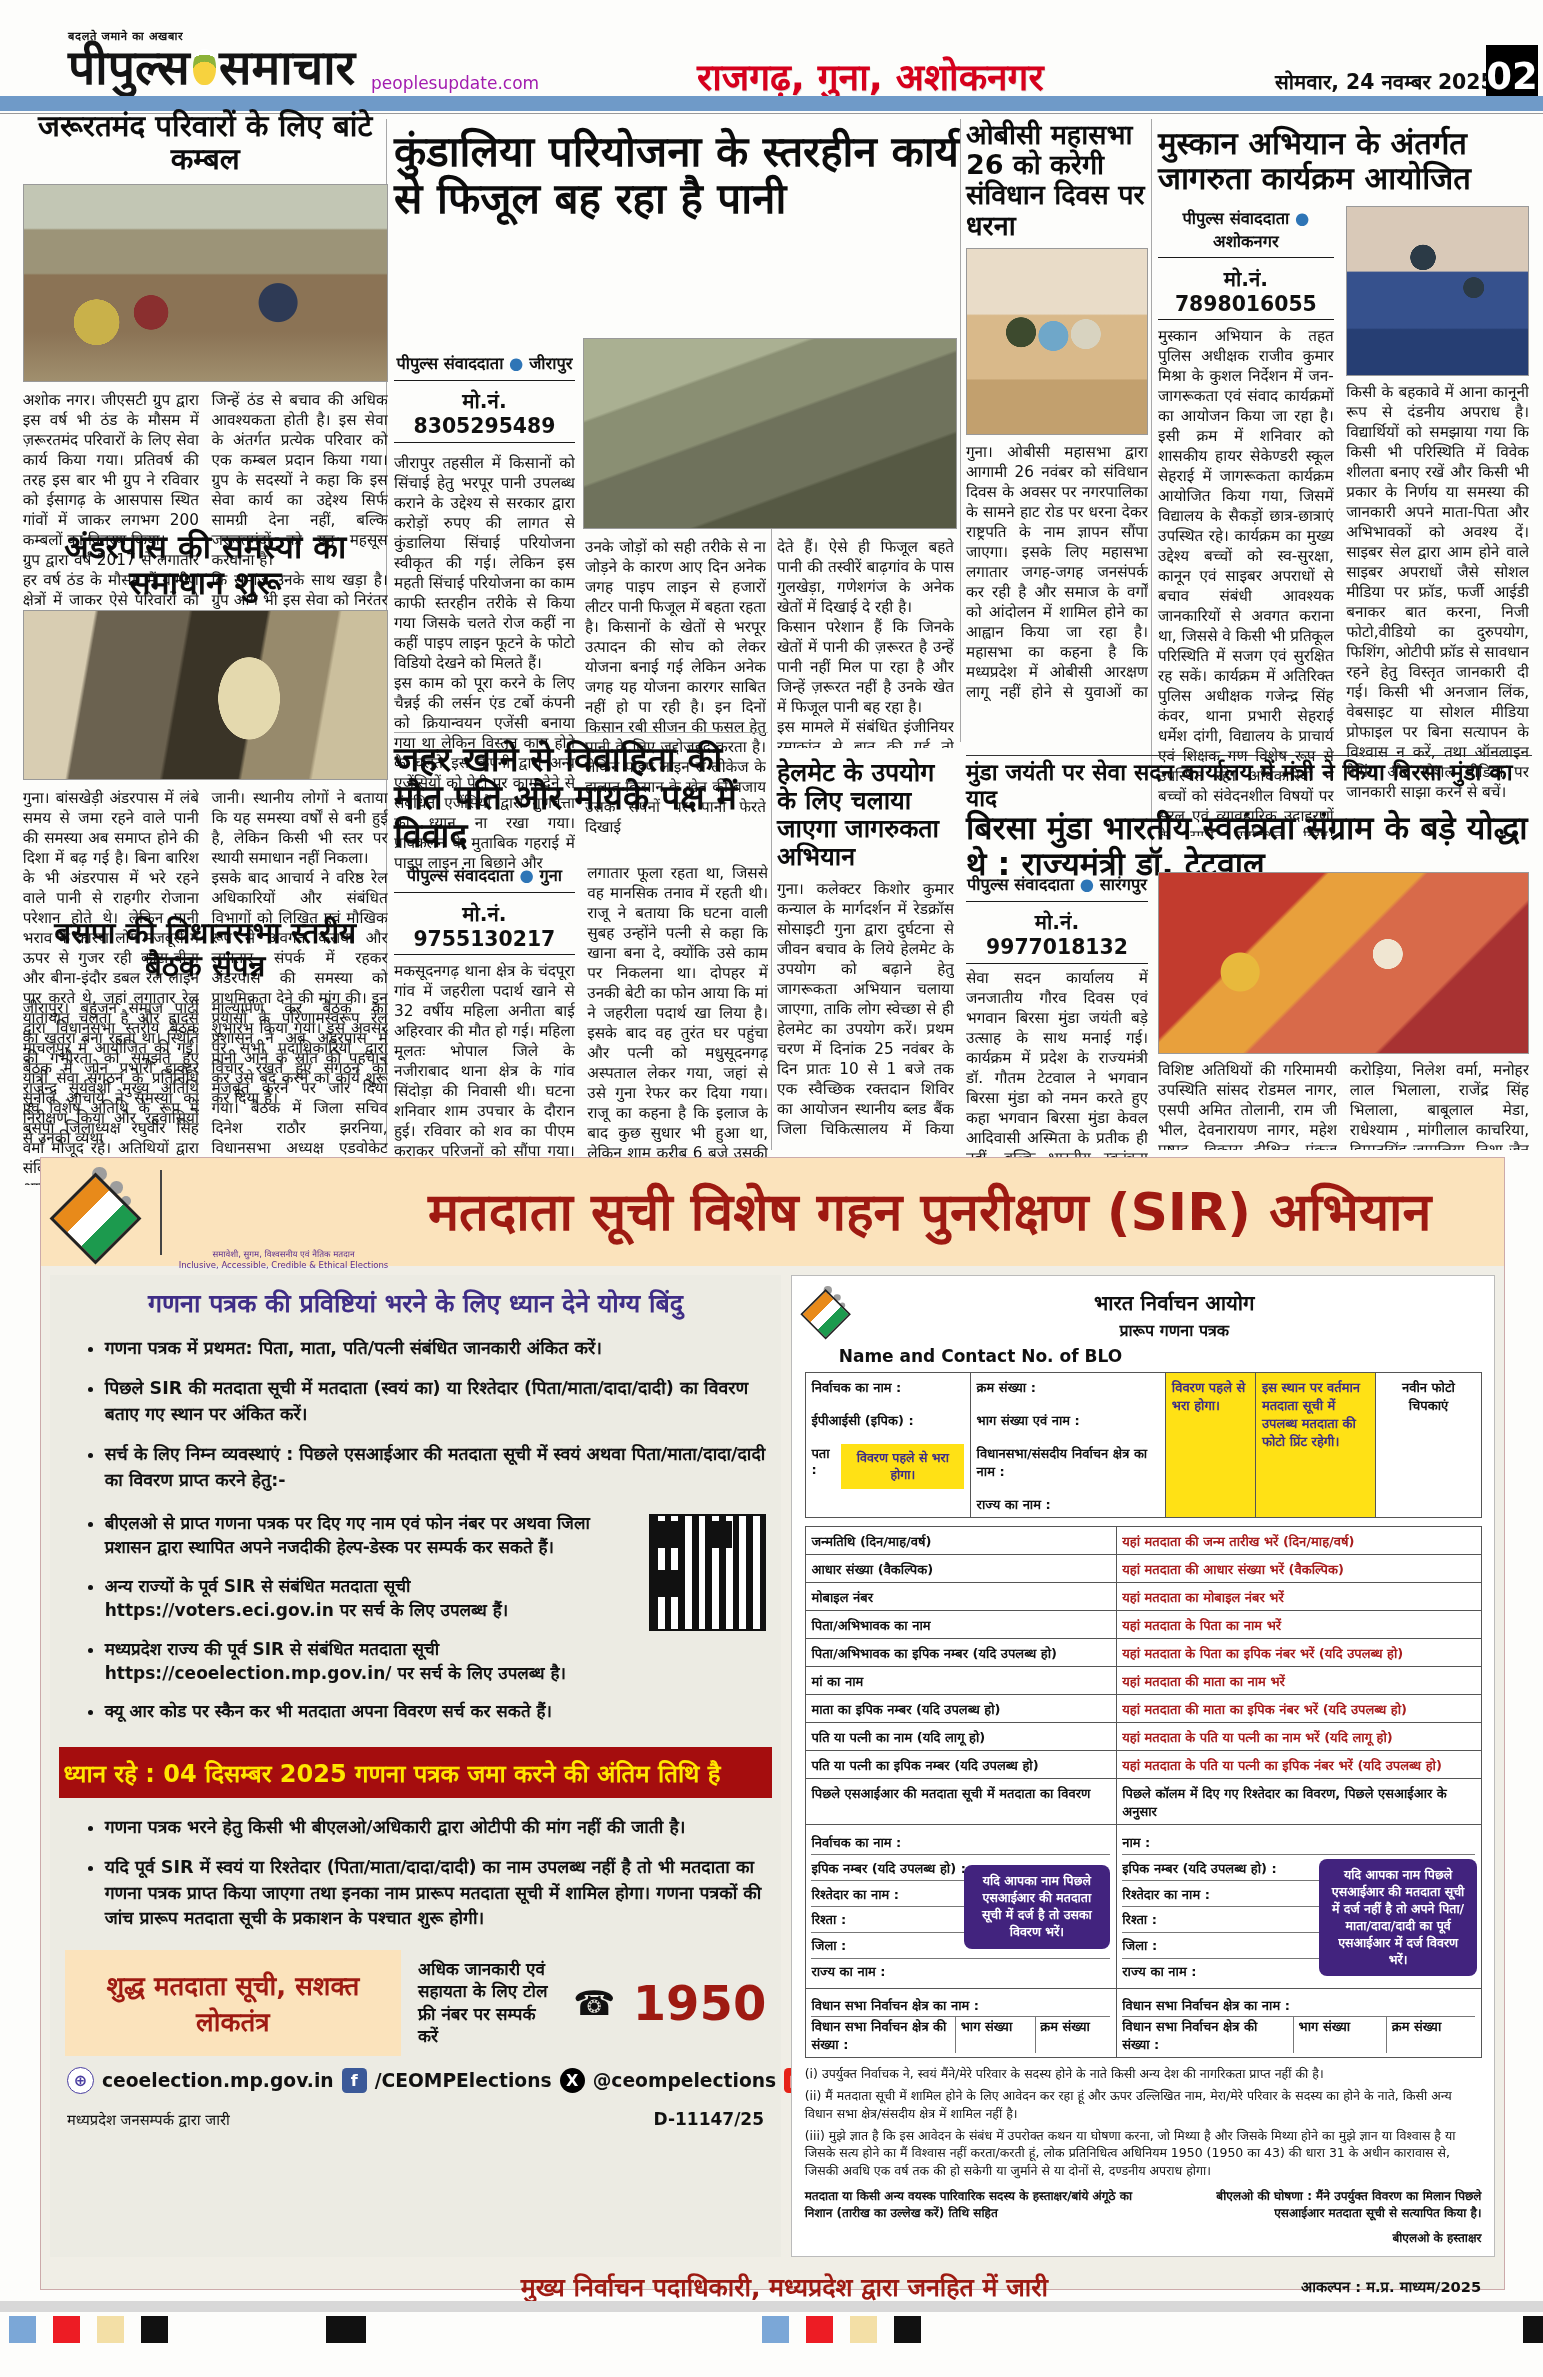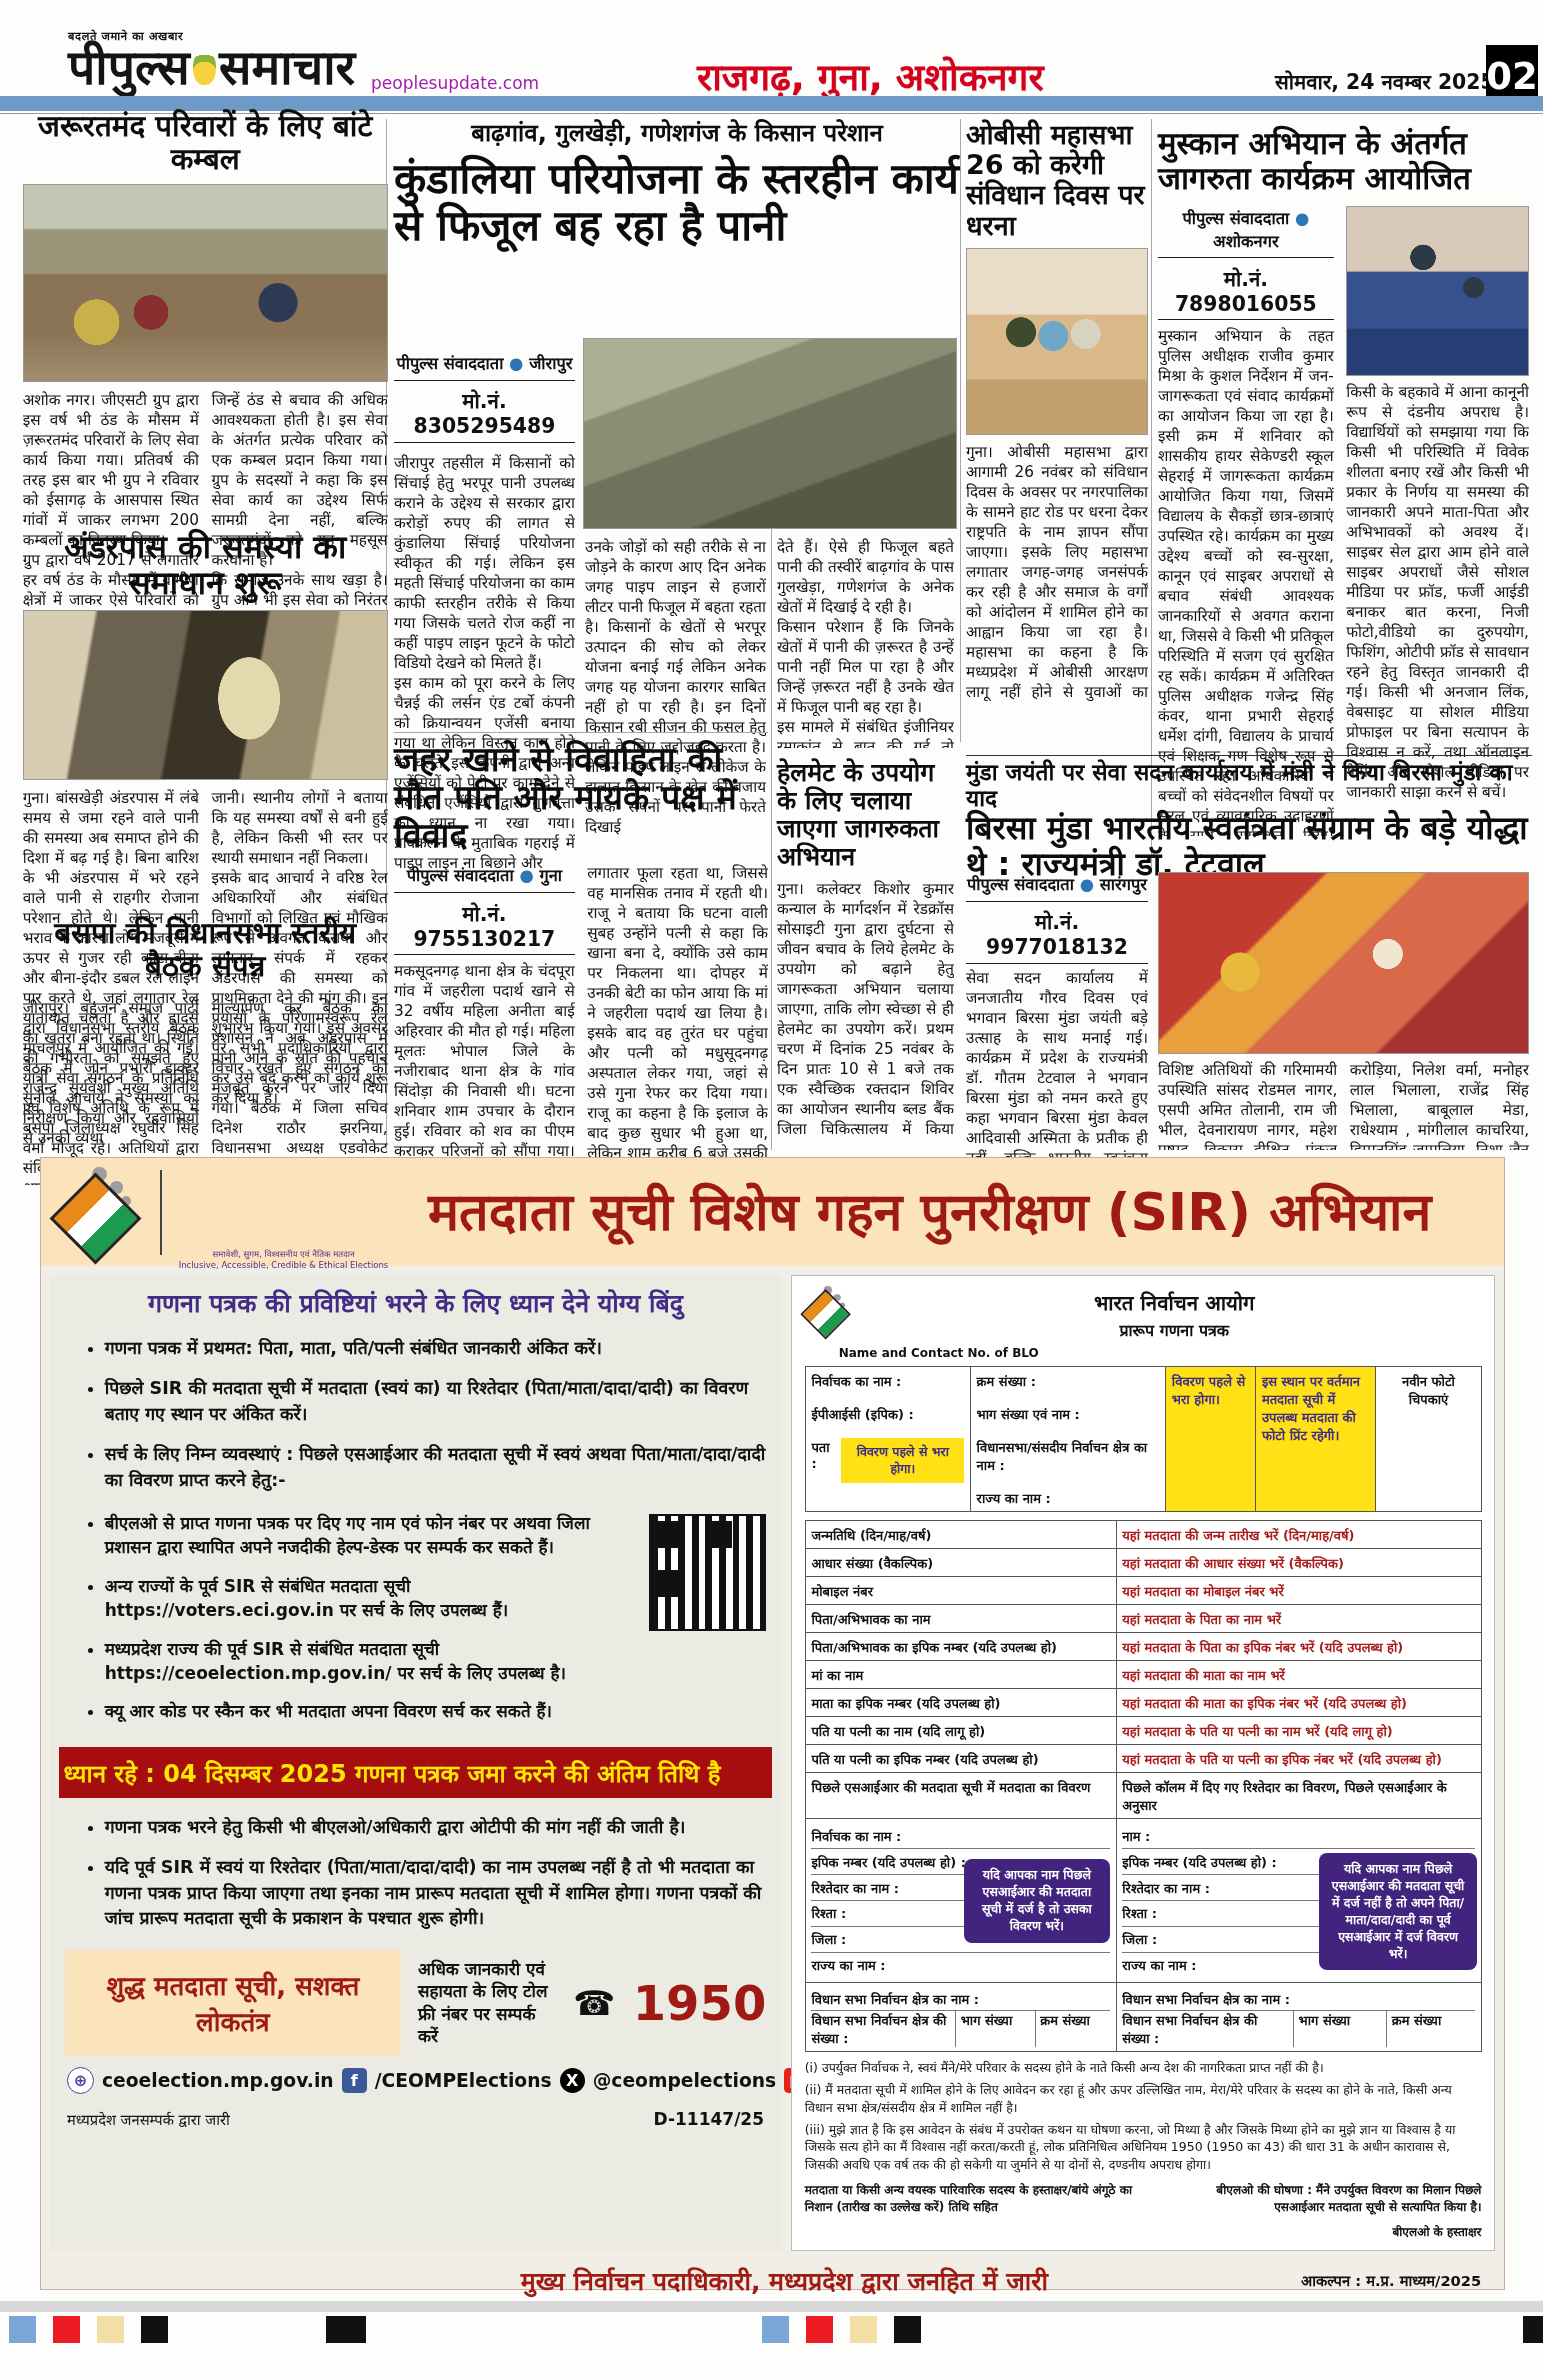--- a/index.html
+++ b/index.html
@@ -65,21 +65,21 @@
   .phone-ic{font-size:34px;line-height:1;}
   .social{display:flex;align-items:center;gap:8px;font-size:18.7px;font-weight:700;padding:11.3px 2.3px;flex-wrap:nowrap;}
   .sic{width:25px;height:25px;border-radius:4.5px;display:inline-flex;align-items:center;justify-content:center;
        color:#fff;font-size:16px;font-weight:800;flex:0 0 auto;}
   .ad-foot-row{display:flex;justify-content:space-between;align-items:flex-end;font-size:14.7px;padding:3.4px 2.3px;}
   .issued-center{color:#9e1a12;font-weight:800;font-size:25px;text-align:center;}
   
   .form{background:#fff;border:1.1px solid #bbb;width:708px;box-sizing:border-box;padding:10.2px 12.5px;font-size:13px;}
   .form h3{font-size:20.4px;text-align:center;margin:2.3px 0;}
   .form .sub{font-size:16px;font-weight:700;text-align:center;margin:1.1px 0 5.7px 0;}
-  .form .blo{font-size:12px;font-weight:700;margin:0 0 5.7px 34px;}
+  .form .blo{font-size:17px;font-weight:700;margin:0 0 5.7px 34px;}
   table.ft{border-collapse:collapse;width:100%;}
   table.ft td,table.ft th{border:1.1px solid #555;padding:4.5px 5.7px;vertical-align:top;text-align:left;font-weight:600;}
   .yellow{background:#ffe115;color:#3f2d86;font-weight:800;text-align:center;}
   .redfill{color:#a81d1d;font-weight:800;}
   .sechead{font-weight:800;text-align:center;background:#fff;}
   .callout{background:#42237e;color:#fff;font-weight:700;border-radius:8px;padding:8px;font-size:12.5px;line-height:1.35;text-align:center;}
   .notes{font-size:12.5px;line-height:1.4;margin-top:6.8px;}
   .notes p{margin:4.5px 0;}
   .signrow{display:flex;justify-content:space-between;font-size:12px;font-weight:700;gap:17px;margin-top:8px;}
   
@@ -141,21 +141,20 @@
 
   <div class="abs" style="left:22.7px;top:917px;width:365px;">
     <div class="hl" style="font-size:29.5px;text-align:center;">बसपा की विधानसभा स्तरीय बैठक संपन्न</div>
     <div class="cols2" style="margin-top:14.7px;">
       <div class="bt" style="height:187px;">जीरापुर। बहुजन समाज पार्टी द्वारा विधानसभा स्तरीय बैठक माचलपुर में आयोजित की गई। बैठक में जोन प्रभारी डाक्टर राजेन्द्र सूर्यवंशी मुख्य अतिथि एवं विशेष अतिथि के रूप में बसपा जिलाध्यक्ष रघुवीर सिंह वर्मा मौजूद रहे। अतिथियों द्वारा संविधान निर्माता डॉ भीमराव अम्बेडकर के चित्र पर</div>
       <div class="bt" style="height:187px;">माल्यार्पण कर बैठक का शुभारंभ किया गया। इस अवसर पर सभी पदाधिकारियों द्वारा विचार रखते हुए संगठन को मजबूत करने पर जोर दिया गया। बैठक में जिला सचिव दिनेश राठौर झरनिया, विधानसभा अध्यक्ष एडवोकेट बीरम वर्मा, पप्पू वर्मा बाढ़गांव, होकम सिंह बरदानिया, राकेश प्रजापति, दिनेश वर्मा आदि थे।</div>
     </div>
   </div>
 
   <div class="abs" style="left:394px;top:120px;width:566px;">
-    <div class="hl" style="font-size:24px;font-weight:700;text-align:center;">बाढ़गांव, गुलखेड़ी, गणेशगंज के किसान परेशान</div>
     <div class="hl" style="font-size:42px;margin-top:8px;">कुंडालिया परियोजना के स्तरहीन कार्य से फिजूल बह रहा है पानी</div>
   </div>
   <div class="abs" style="left:394px;top:351px;width:181px;">
     <div class="byline">
       <span>पीपुल्स संवाददाता</span> <span class="dot">●</span> <span>जीरापुर</span>
     </div>
     <div class="phone">मो.नं. 8305295489</div>
   </div>
   <div class="abs photo" style="left:583px;top:338px;width:374px;height:191px;background:
       linear-gradient(160deg,#aab092 0 25%,#8a8f73 26% 45%,#6f725c 46% 70%,#565944 71%),

